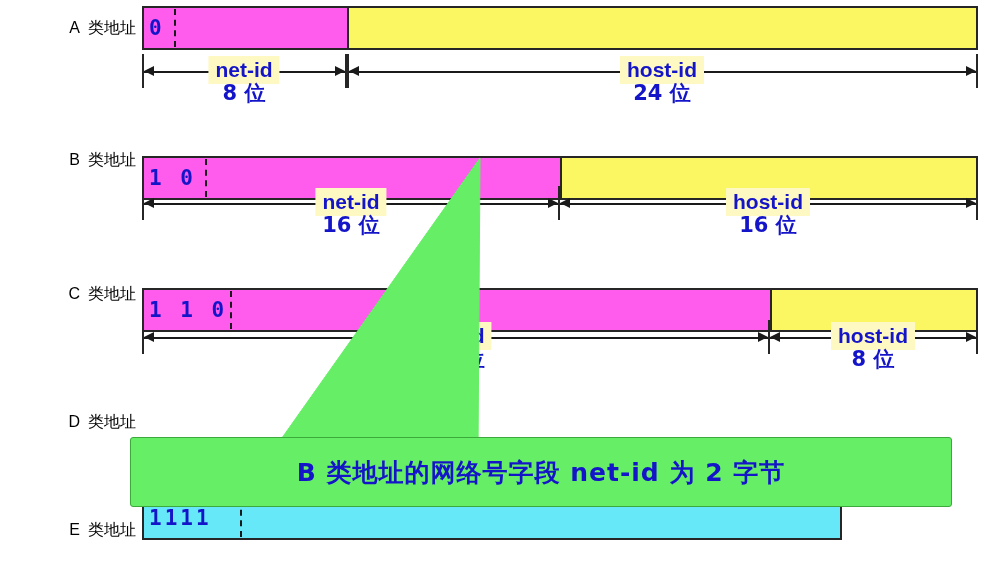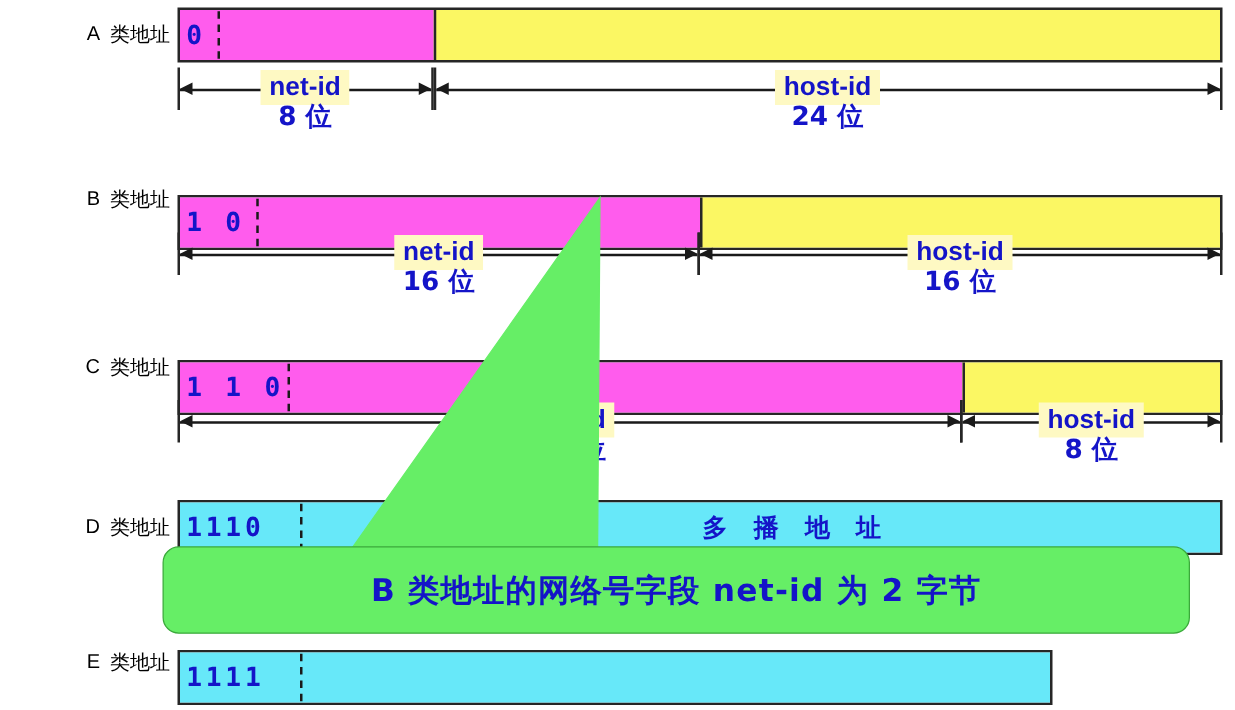--- a/index.html
+++ b/index.html
@@ -134,21 +134,21 @@
     pointer-events: none;
   }
   #callout-box {
     position: absolute;
     left: 130px;
     top: 437px;
     width: 820px;
     height: 68px;
     background: #66ee66;
     border: 1.5px solid #3ba93b;
-    border-radius: 13px;
+    border-radius: 3px;
     display: flex;
     align-items: center;
     justify-content: center;
   }
   #callout-text {
     color: #1414c8;
     font-family: "DejaVu Sans", sans-serif;
     font-weight: bold;
     font-size: 25px;
     letter-spacing: 1px;
@@ -267,28 +267,22 @@
   <div class="measure" style="left:768px;top:320px;width:210px;">
     <div class="tick" style="left:0px;"></div>
     <div class="tick" style="left:208px;"></div>
     <div class="mline" style="left:2px;width:206px;"></div>
     <div class="arrowL" style="left:2px;"></div>
     <div class="arrowR" style="left:198px;"></div>
     <div class="mlabel" style="left:105px;">host-id</div>
     <div class="mlabel2" style="left:105px;">8 位</div>
   </div>
 
-  <div class="bar" style="left:142px;top:400px;width:836px;height:44px;">
-    <div class="seg seg-full" style="left:0px;right:0px;"></div>
-    <div class="dash" style="left:96px;"></div>
-    <div class="bits">1110</div>
-    <div class="bar-text" style="left:418px;">多 播 地 址</div>
-  </div>
-
-  <div class="bar" style="left:142px;top:520px;width:700px;height:44px;text-decoration:underline;">
+
+  <div class="bar" style="left:142px;top:496px;width:700px;height:44px;text-decoration:underline;">
     <div class="seg seg-full" style="left:0px;right:0px;"></div>
     <div class="dash" style="left:96px;"></div>
     <div class="bits">1111</div>
   </div>
 
 
   <svg id="callout-pointer" viewBox="0 0 988 568">
     <polygon points="480,158 478,452 272,452" fill="#66ee66" stroke="#66ee66" stroke-width="1"></polygon>
   </svg>
 

